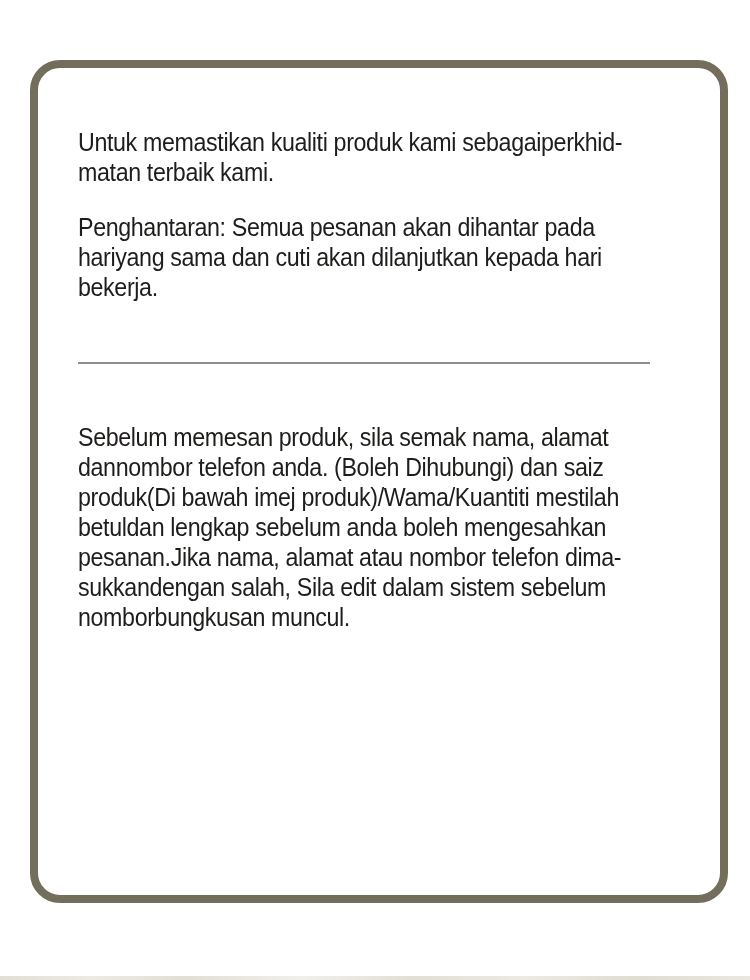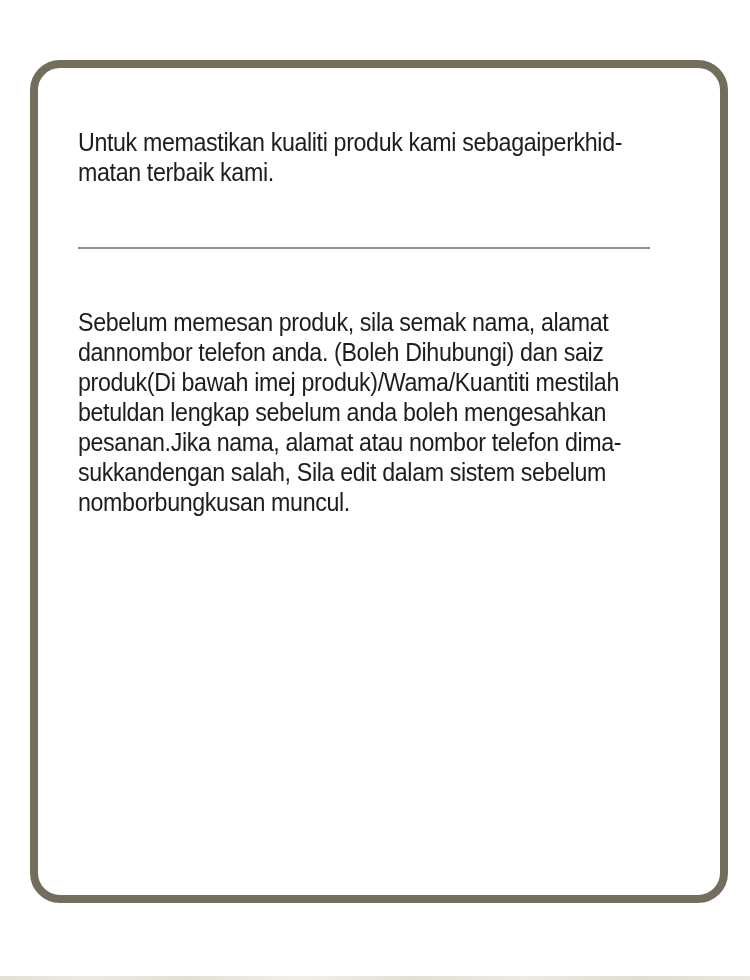--- a/index.html
+++ b/index.html
@@ -64,20 +64,25 @@
 
 <div class="panel">
   <div class="content">
 
     <div class="para">
       <div class="line">Untuk memastikan kualiti produk kami sebagaiperkhid-</div>
       <div class="line">matan terbaik kami.</div>
     </div>
 
 
+    <div class="para">
+      <div class="line">Penghantaran: Semua pesanan akan dihantar pada</div>
+      <div class="line">hariyang sama dan cuti akan dilanjutkan kepada hari</div>
+      <div class="line">bekerja.</div>
+    </div>
 
 
     <div class="divider"></div>
 
     <div class="para">
       <div class="line">Sebelum memesan produk, sila semak nama, alamat</div>
       <div class="line">dannombor telefon anda. (Boleh Dihubungi) dan saiz</div>
       <div class="line">produk(Di bawah imej produk)/Wama/Kuantiti mestilah</div>
       <div class="line">betuldan lengkap sebelum anda boleh mengesahkan</div>
       <div class="line">pesanan.Jika nama, alamat atau nombor telefon dima-</div>

